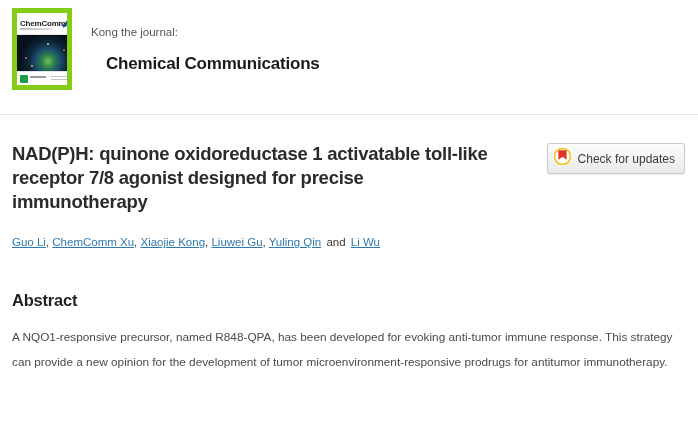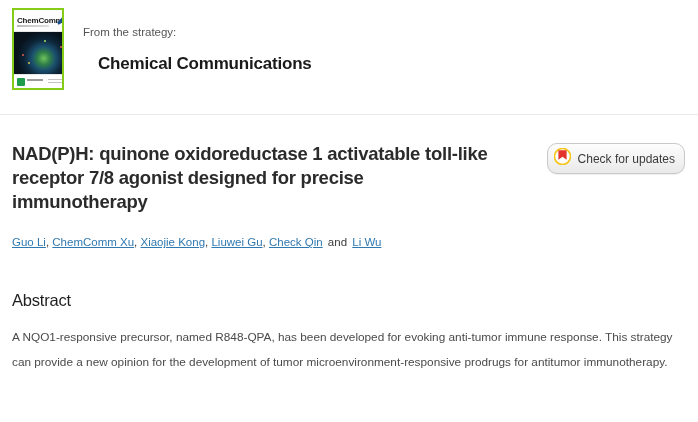--- a/index.html
+++ b/index.html
@@ -23,23 +23,23 @@
   
   .journal-header {
     display: flex;
     align-items: flex-start;
     padding: 8px 0 0 12px;
     height: 114px;
   }
 
   .cover-thumb {
     position: relative;
-    width: 52px;
+    width: 60px;
     height: 82px;
-    border: 2px solid #84cc16;
+    border: 5px solid #84cc16;
     background: #ffffff;
     flex: 0 0 auto;
     overflow: hidden;
   }
   .cover-top {
     position: absolute;
     left: 0; top: 0;
     width: 100%;
     height: 22px;
     background: #fdfdfd;
@@ -181,21 +181,21 @@
 
   .crossmark {
     flex: 0 0 auto;
     margin-top: 1px;
     margin-right: 1px;
     display: inline-flex;
     align-items: center;
     gap: 7px;
     padding: 4px 9px 4px 6px;
     border: 1px solid #c9c9c9;
-    border-radius: 10px;
+    border-radius: 3px;
     background: linear-gradient(180deg,#fdfdfd 0%,#f3f3f3 52%,#e9e9e9 100%);
     box-shadow: 0 1px 1px rgba(0,0,0,0.07);
     cursor: pointer;
   }
   .crossmark-label {
     font-size: 12px;
     color: #3b3b3b;
     white-space: nowrap;
     line-height: 1;
   }
@@ -210,21 +210,21 @@
   .authors a {
     color: #3079b0;
     text-underline-offset: 1px;
   }
   .authors .sep { color: #3b3b3b; }
   .authors .and { color: #3b3b3b; padding: 0 2px; }
 
   .abstract-heading {
     margin: 40px 0 0 0;
     font-size: 16.5px;
-    font-weight: normal;
+    font-weight: bold;
     color: #1f1f1f;
     letter-spacing: -0.2px;
   }
 
   .abstract-body {
     margin-top: 15px;
     font-size: 11.8px;
     color: #4a4a4a;
     line-height: 2.05;
     max-width: 676px;
@@ -251,21 +251,21 @@
         <span class="spark s5"></span>
       </div>
       <div class="cover-bottom">
         <span class="cover-rsc-logo"></span>
         <span class="cover-rsc-text"></span>
         <span class="cover-rsc-text2"></span>
       </div>
     </div>
 
     <div class="journal-meta">
-      <p class="from-journal">From the strategy:</p>
+      <p class="from-journal">Kong the journal:</p>
       <p class="journal-name">Chemical Communications</p>
     </div>
   </div>
 
   <div class="divider"></div>
 
   <div class="article">
 
     <div class="title-row">
       <h1 class="article-title">NAD(P)H: quinone oxidoreductase 1 activatable toll-like receptor 7/8 agonist designed for precise immunotherapy</h1>
@@ -275,19 +275,19 @@
           <svg width="17" height="17" viewBox="0 0 17 17" aria-hidden="true">
             <circle cx="8.5" cy="8.5" r="8" fill="#ffffff" stroke="#f5c518" stroke-width="1.6"></circle>
             <circle cx="8.5" cy="8.5" r="6.6" fill="#ffffff"></circle>
             <path d="M4.4 2.2 h8.2 v9.6 l-4.1 -3.1 l-4.1 3.1 z" fill="#e2342b"></path>
           </svg>
         </span>
         <span class="crossmark-label">Check for updates</span>
       </div>
     </div>
 
-    <div class="authors"><a href="#">Guo Li</a><span class="sep">, </span><a href="#">ChemComm Xu</a><span class="sep">, </span><a href="#">Xiaojie Kong</a><span class="sep">, </span><a href="#">Liuwei Gu</a><span class="sep">, </span><a href="#">Check Qin</a><span class="and"> and </span><a href="#">Li Wu</a></div>
+    <div class="authors"><a href="#">Guo Li</a><span class="sep">, </span><a href="#">ChemComm Xu</a><span class="sep">, </span><a href="#">Xiaojie Kong</a><span class="sep">, </span><a href="#">Liuwei Gu</a><span class="sep">, </span><a href="#">Yuling Qin</a><span class="and"> and </span><a href="#">Li Wu</a></div>
 
     <h2 class="abstract-heading">Abstract</h2>
     <p class="abstract-body">A NQO1-responsive precursor, named R848-QPA, has been developed for evoking anti-tumor immune response. This strategy can provide a new opinion for the development of tumor microenvironment-responsive prodrugs for antitumor immunotherapy.</p>
   </div>
 
 </div>
 
 </body></html>

